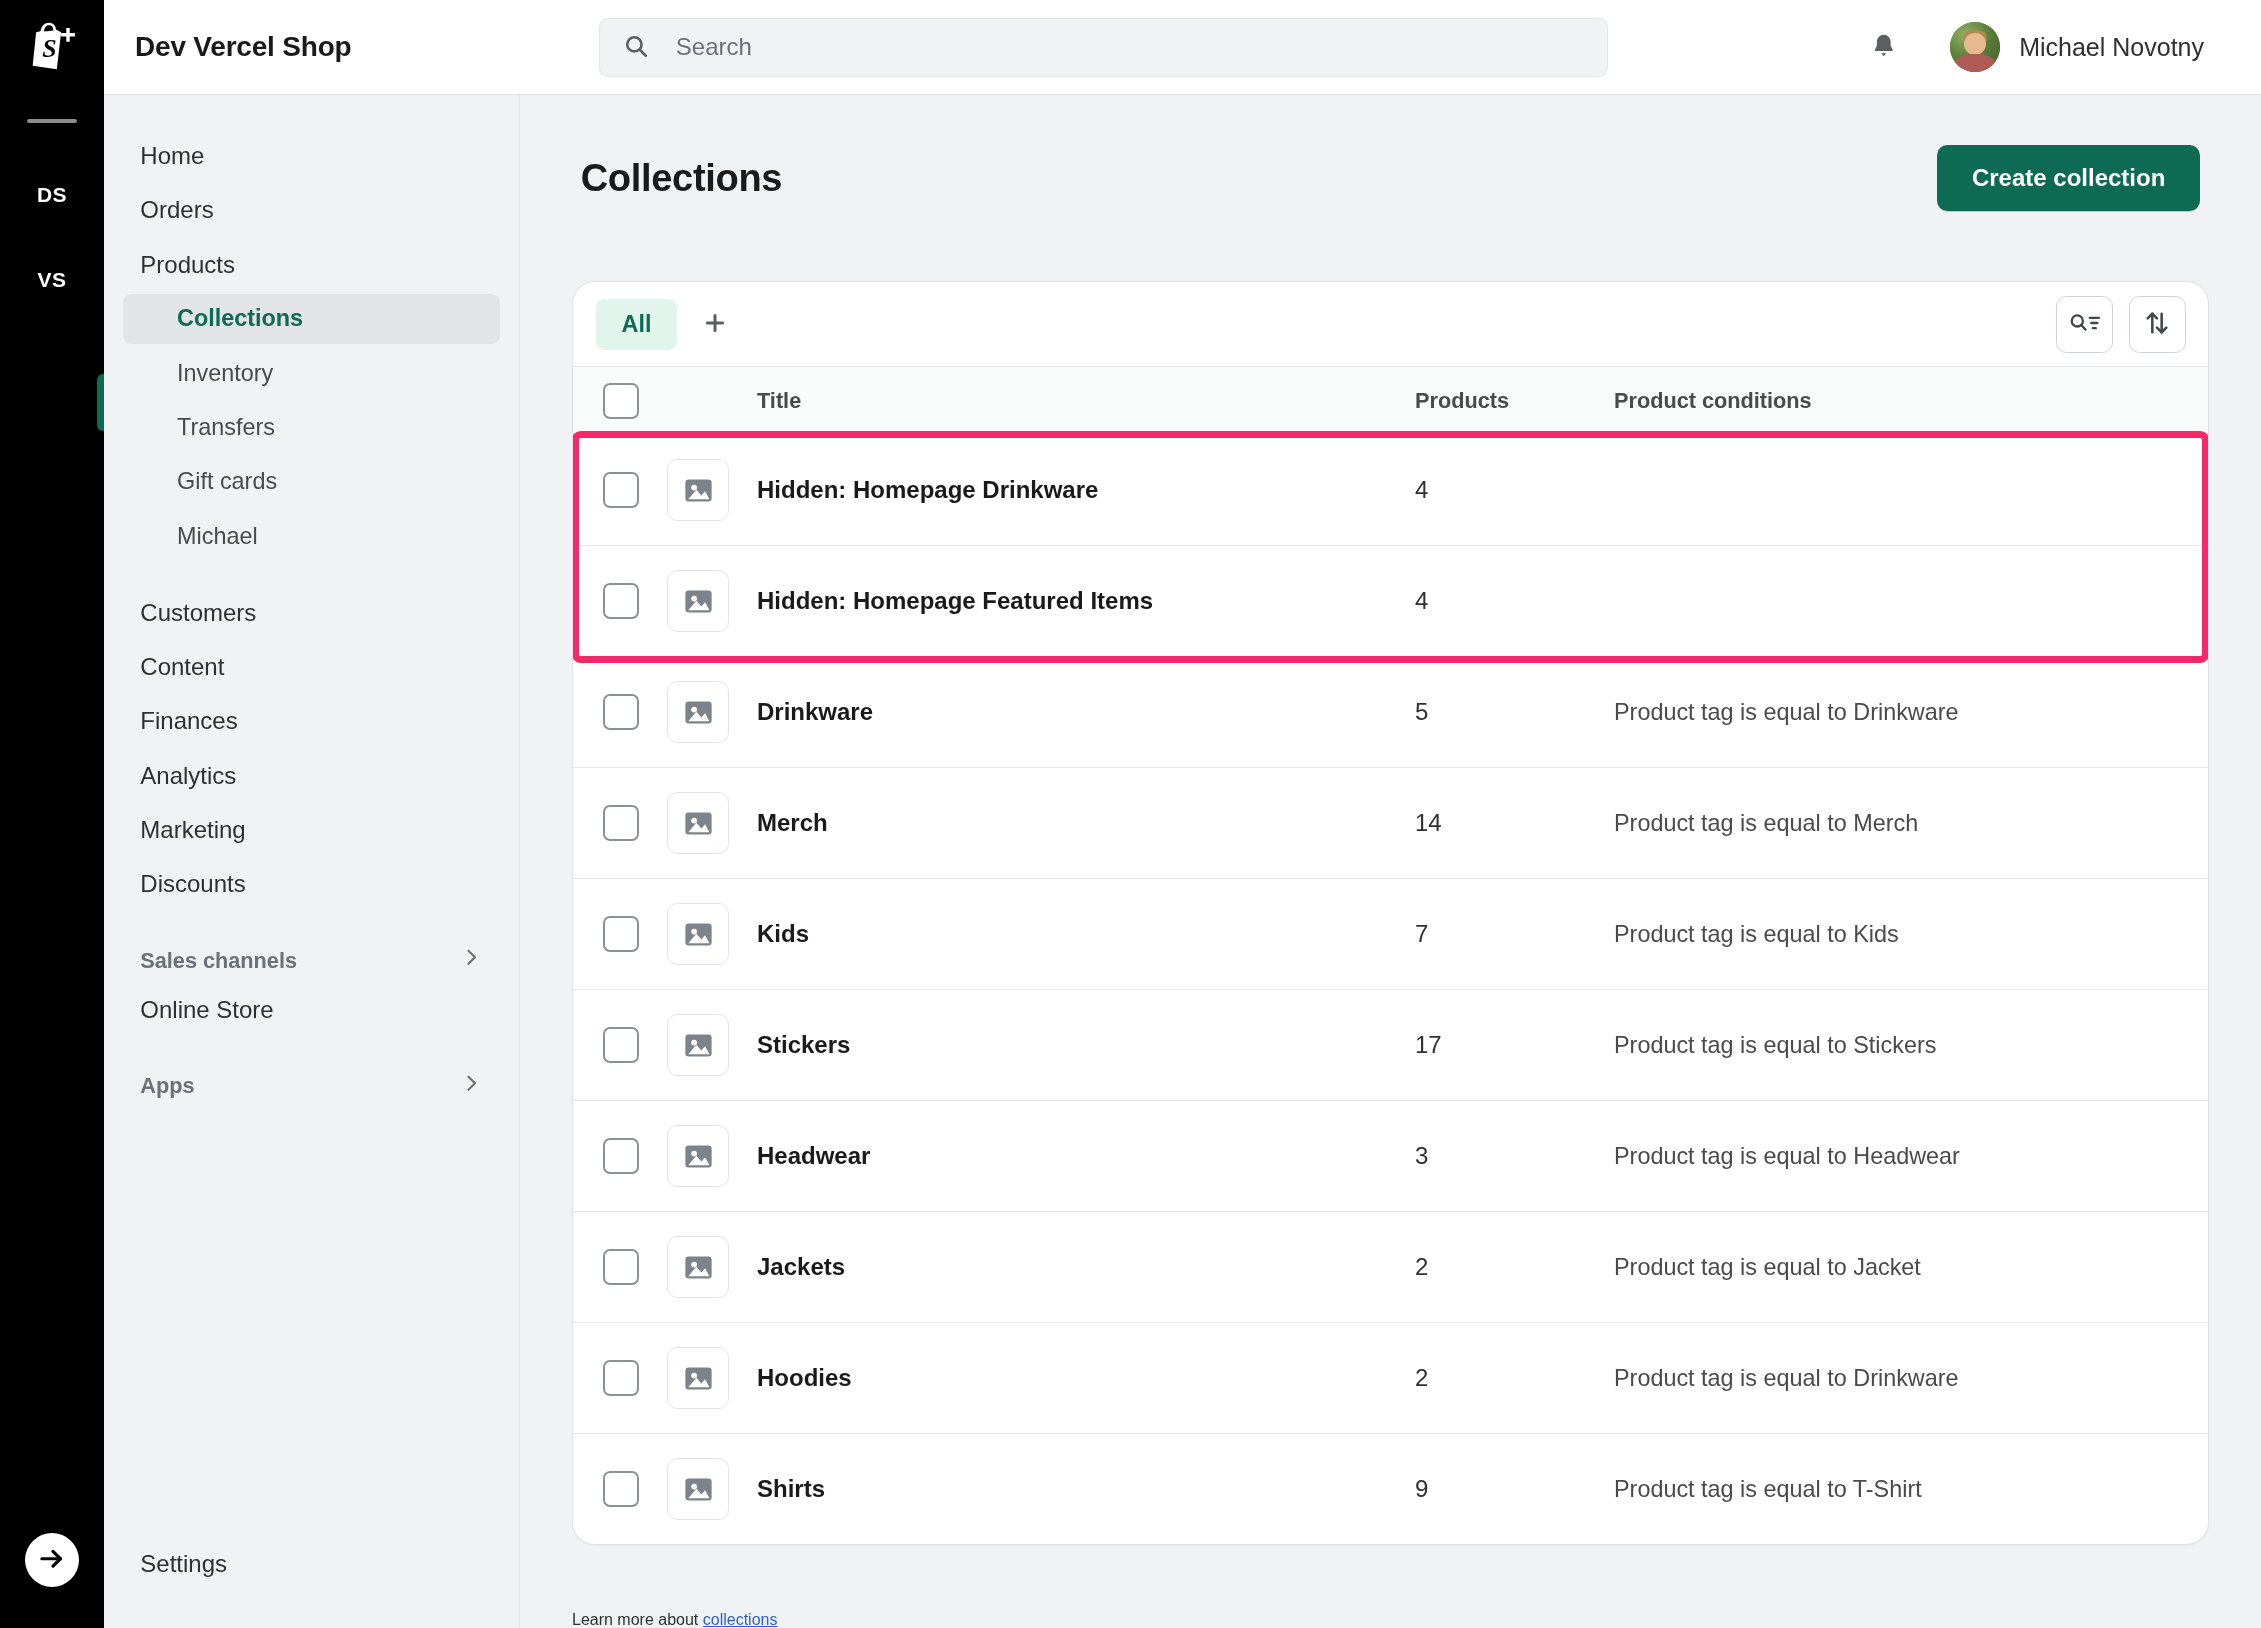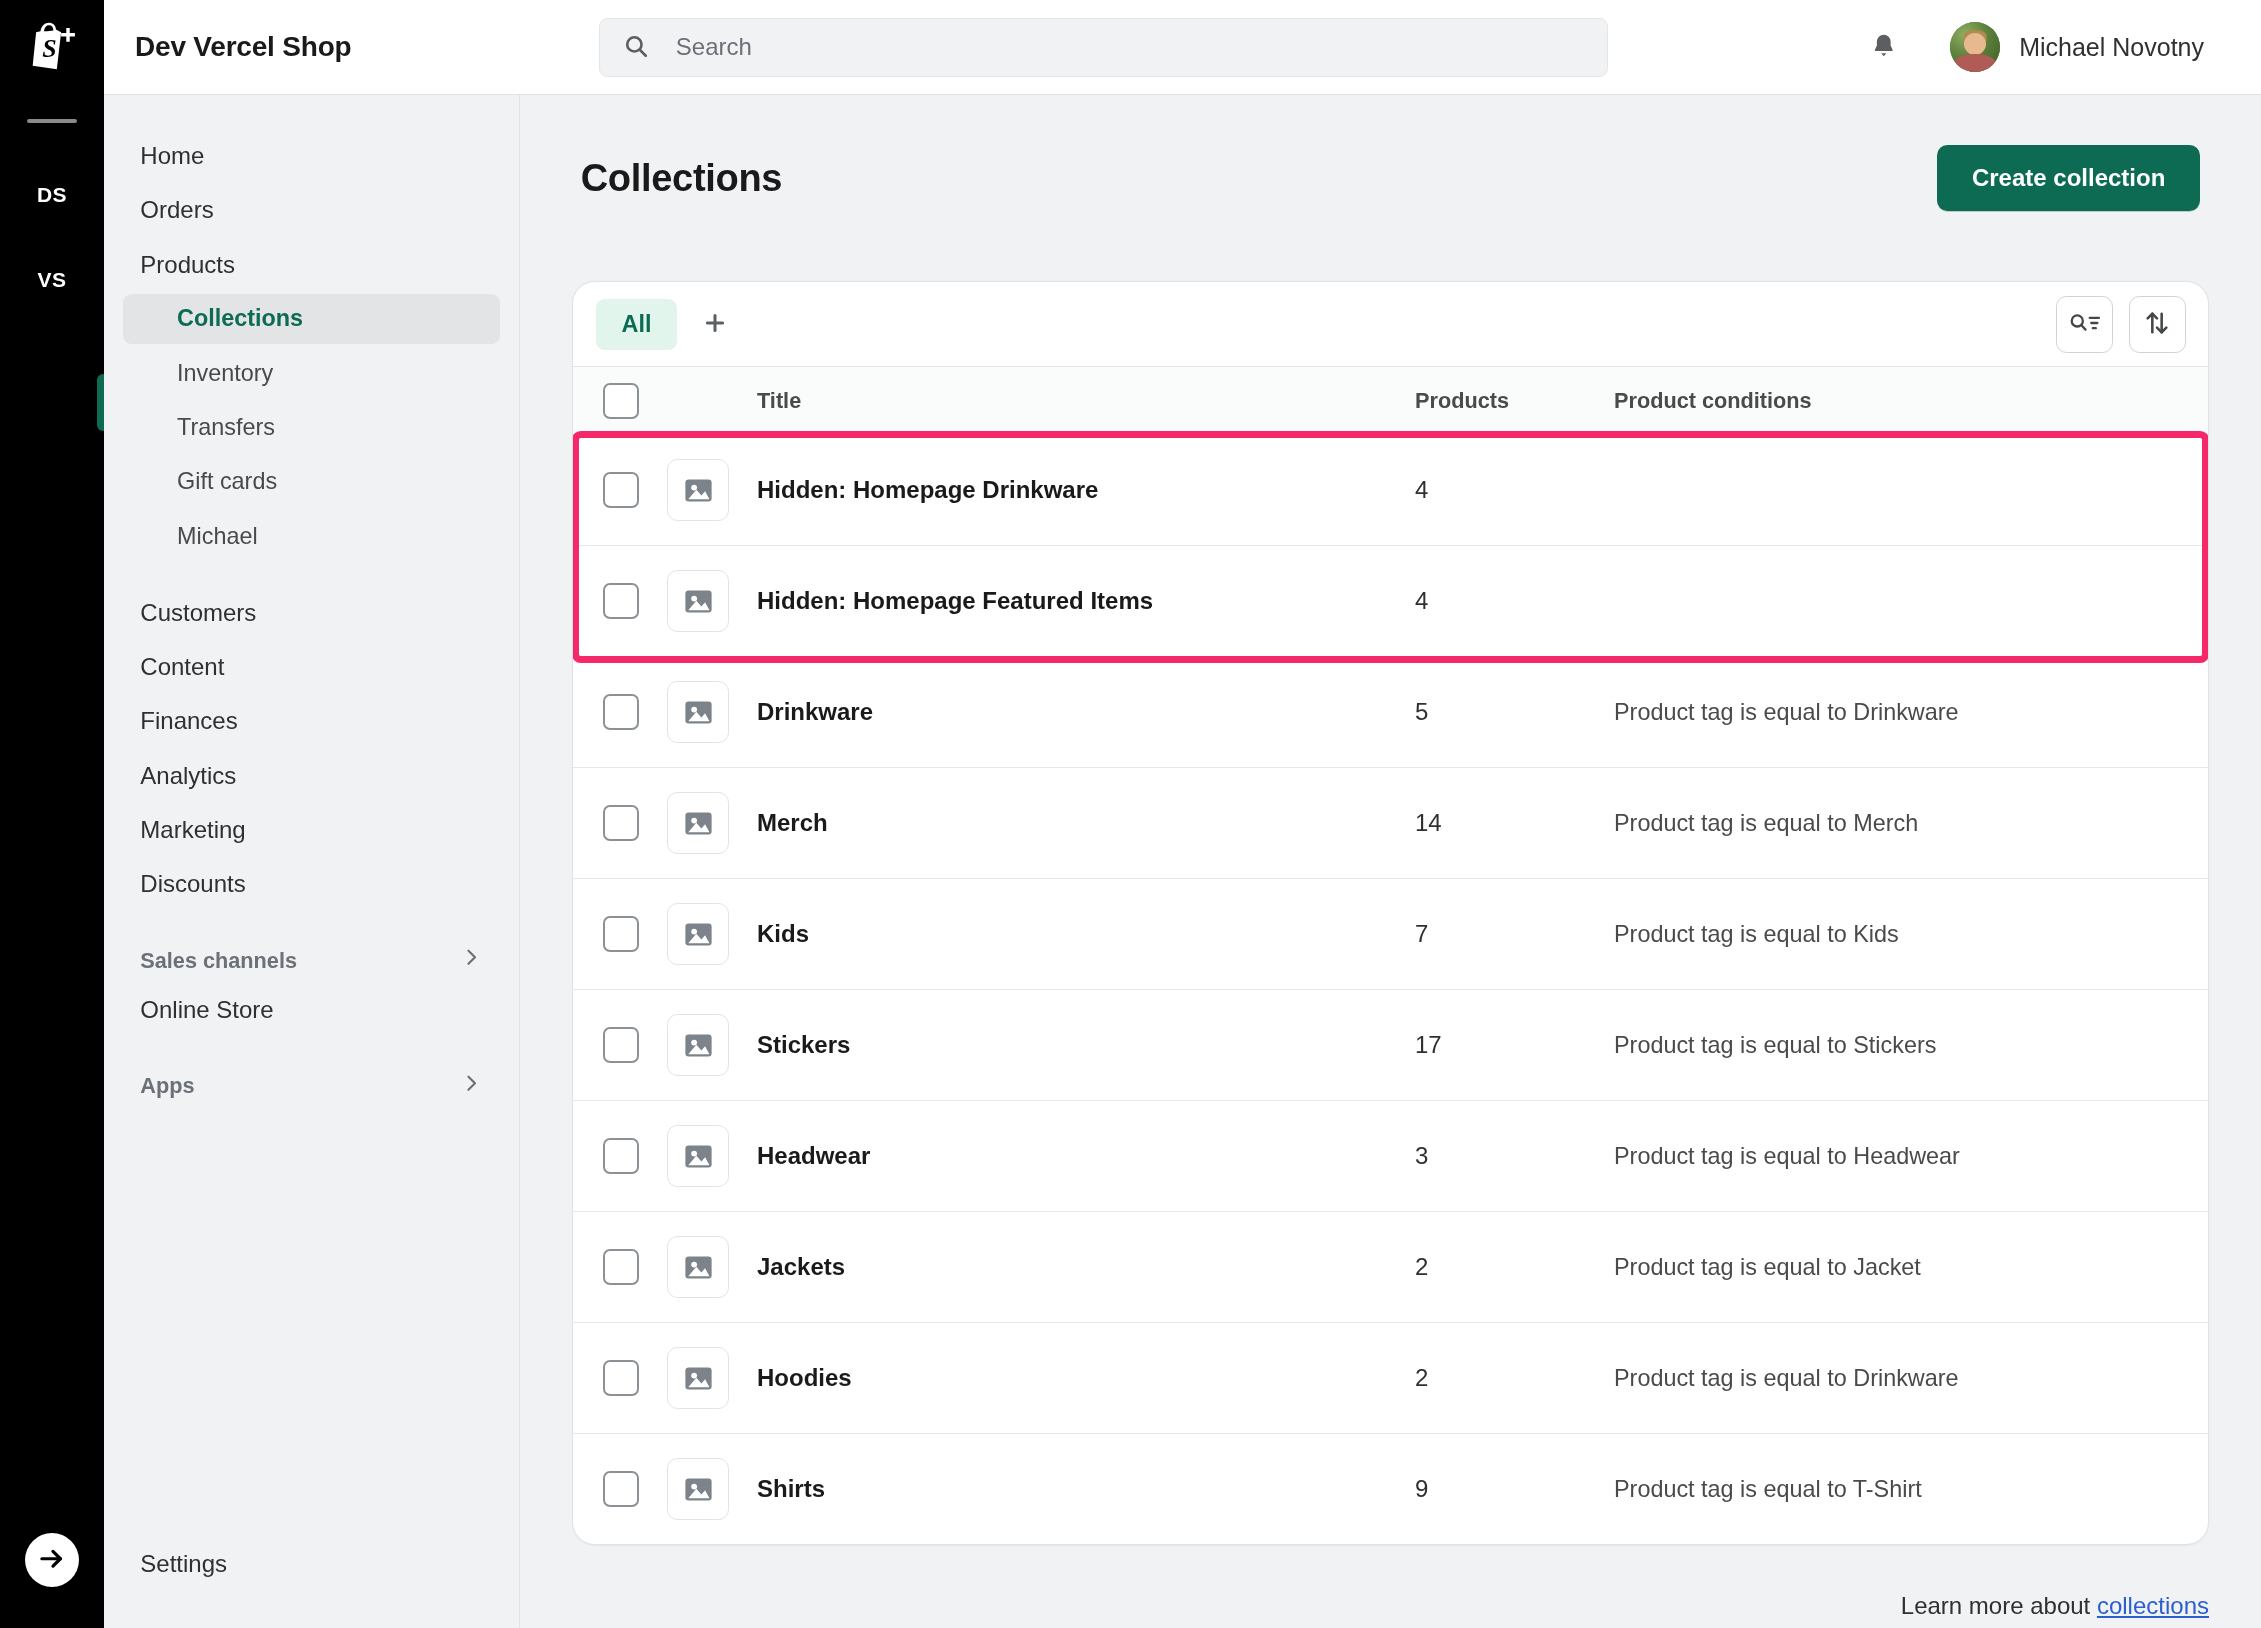--- a/index.html
+++ b/index.html
@@ -212,22 +212,22 @@
 
   
   .table-wrap { position: relative; }
   .hl-box {
     position: absolute; pointer-events: none;
     border: 7.8px solid #f5296a; border-radius: 8.7px;
     left: -0.9px; right: -0.9px;
   }
 
   .footer-note {
-    text-align: right; margin-top: 47px;
-    font-size: 24px; color: #303030;
+    text-align: left; margin-top: 66px;
+    font-size: 16px; color: #303030;
   }
   .footer-note a { color: #2c5ecf; text-decoration: underline; cursor: pointer; }
 </style>
 </head>
 <body>
 
 <div class="app">
 
   <div class="topbar">
     <div class="logo-cell">

